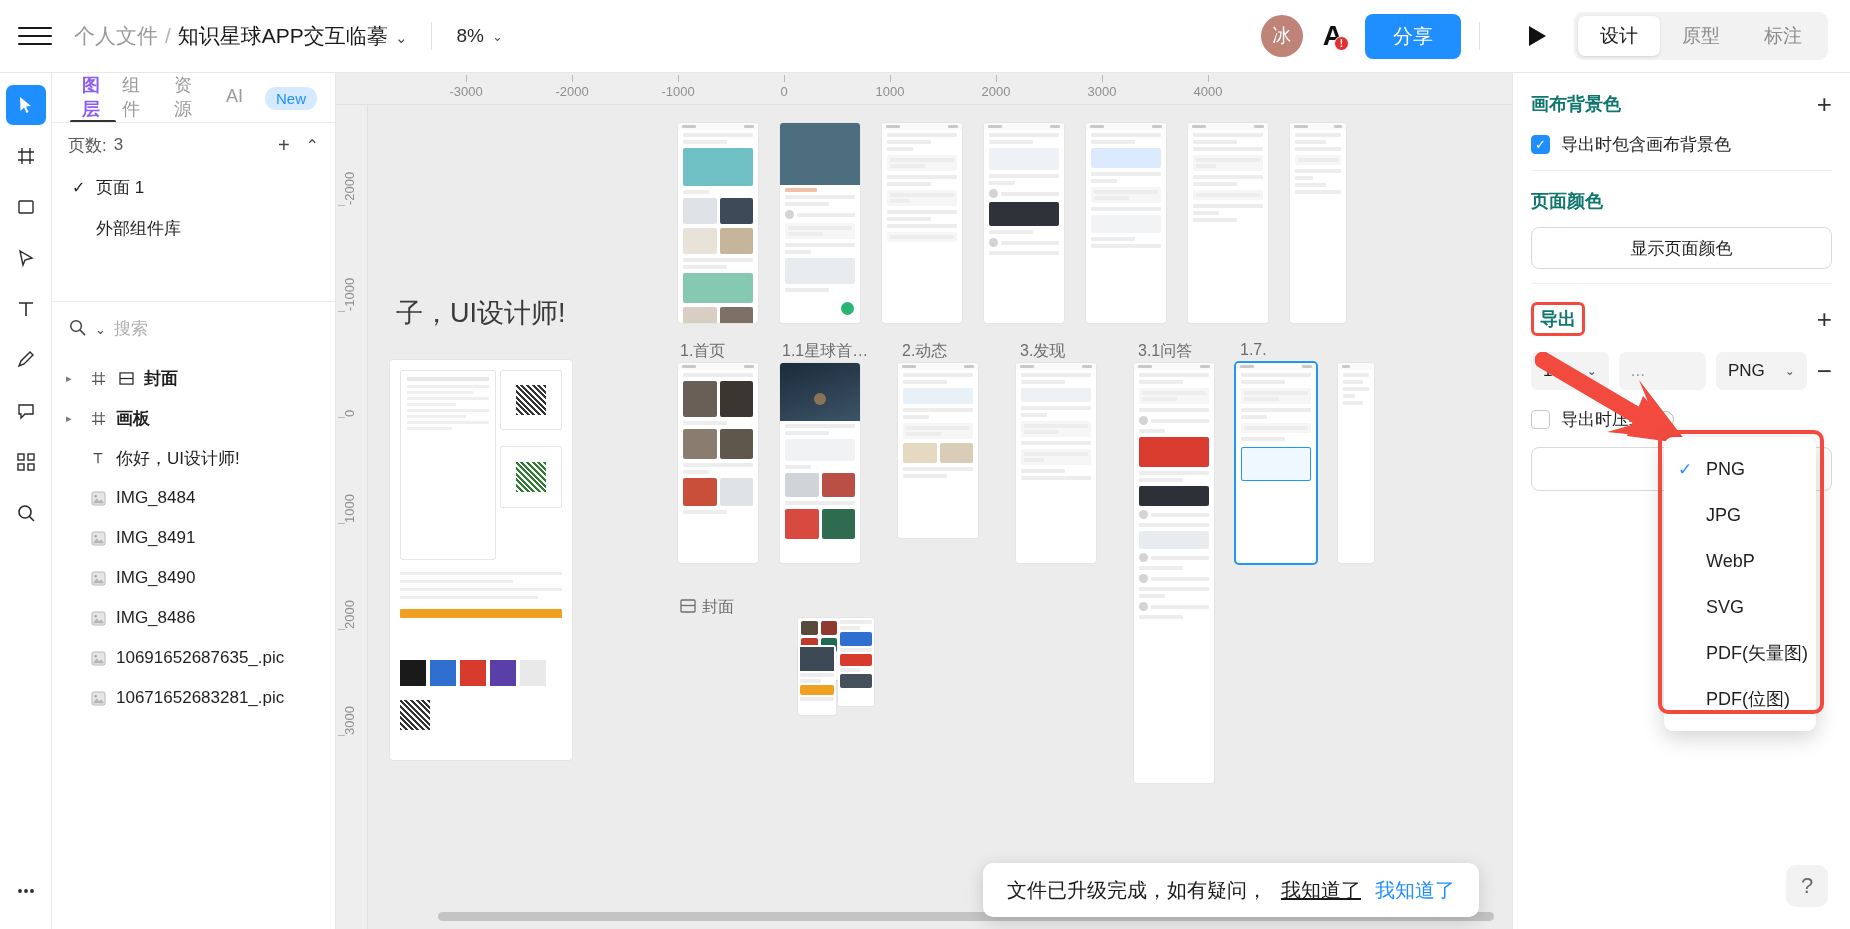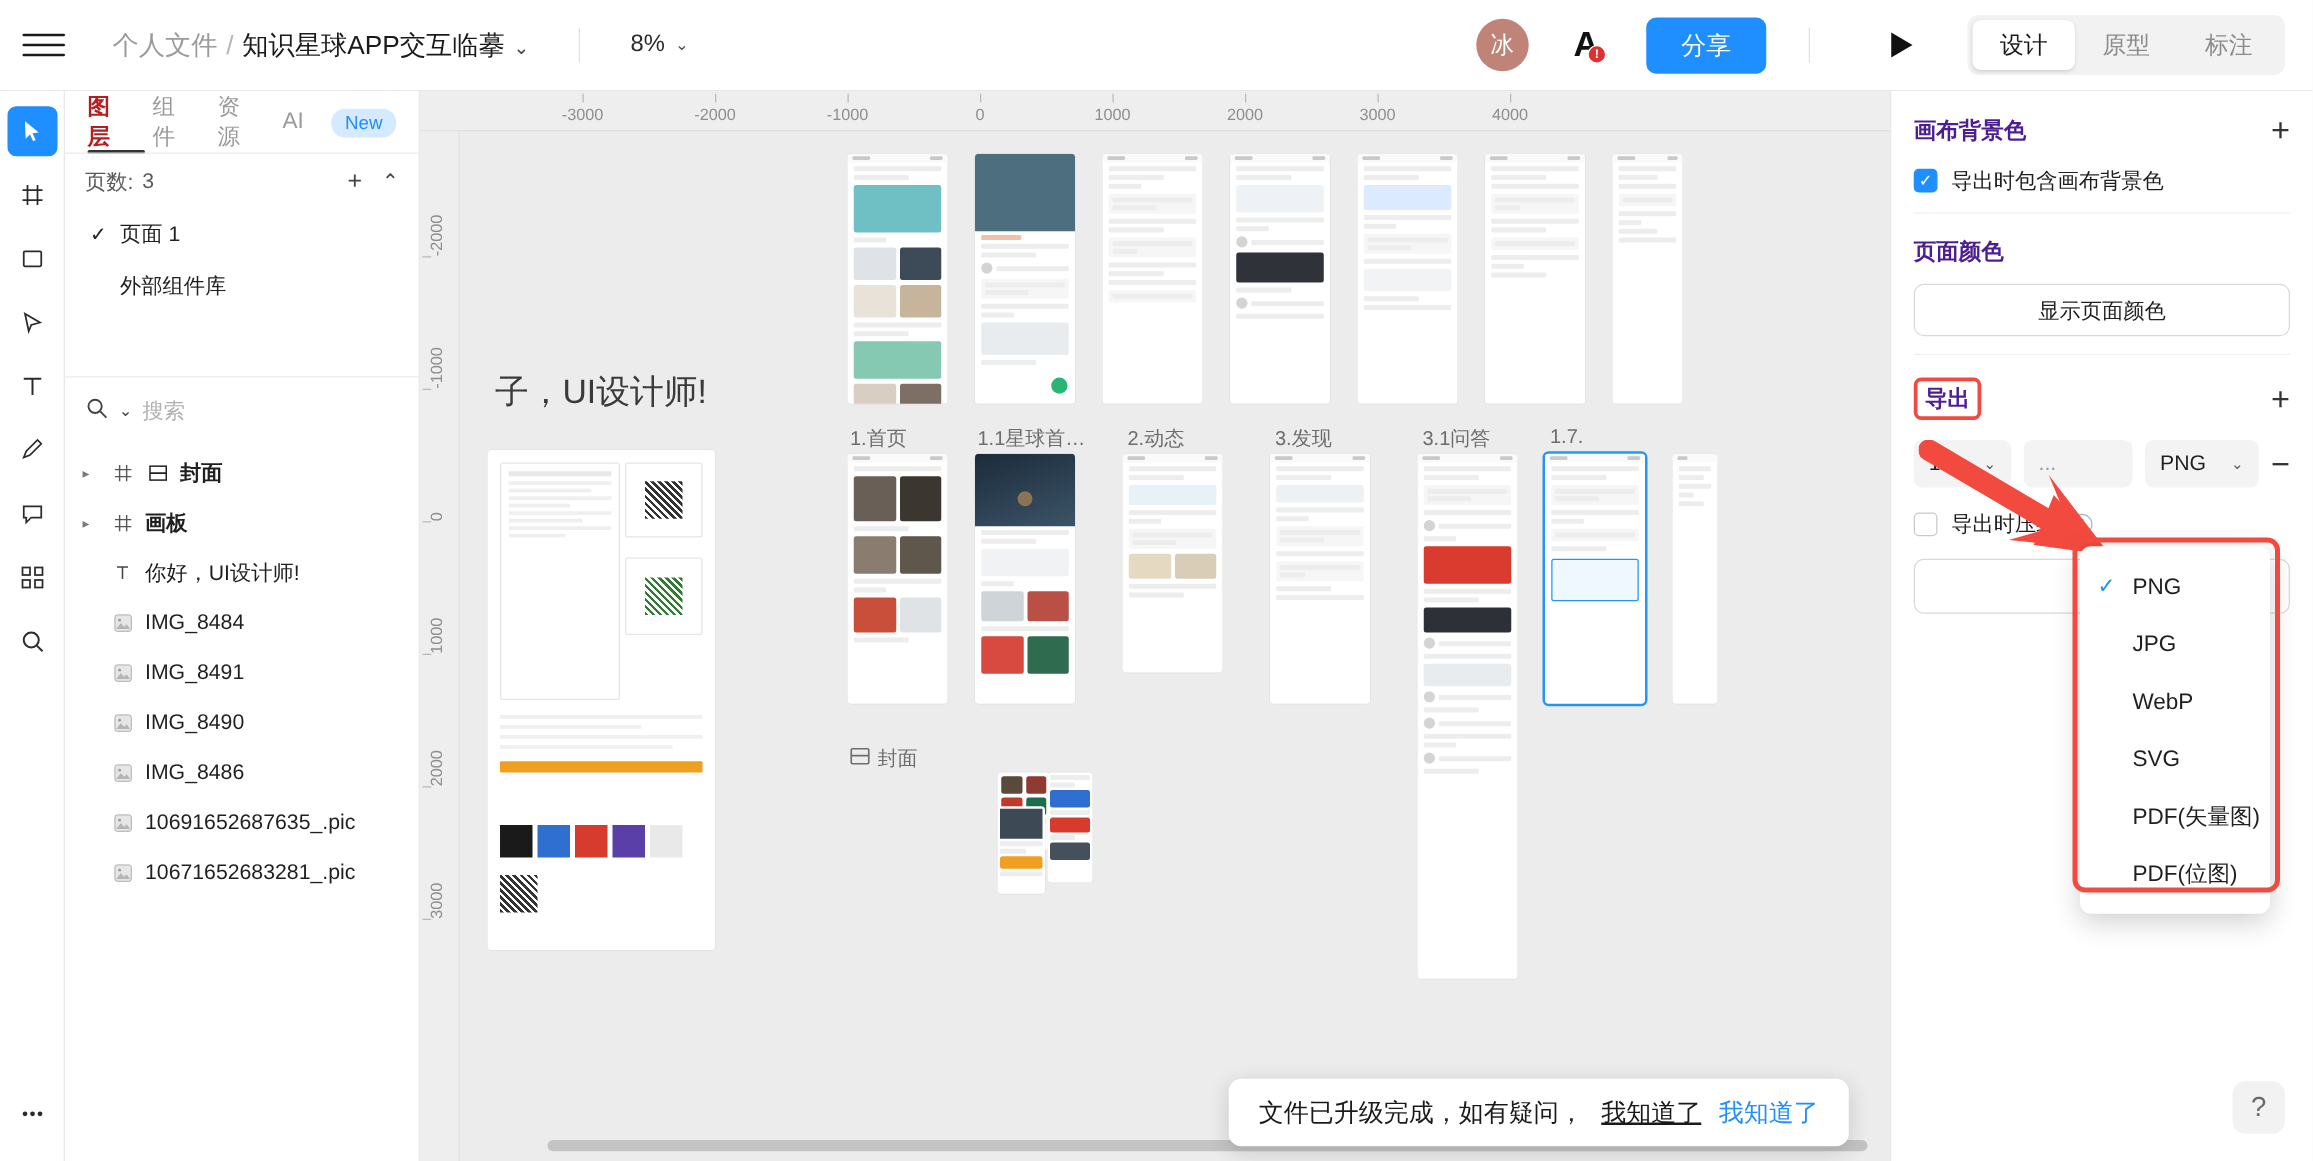--- a/index.html
+++ b/index.html
@@ -8,21 +8,21 @@
     font-family: "Liberation Sans", "DejaVu Sans", sans-serif;
     background: #fff; overflow: hidden;
     -webkit-font-smoothing: antialiased;
   }
   #app { position: relative; width: 1850px; height: 929px; }
 
   
   .header {
     position: absolute; top: 0; left: 0; width: 1850px; height: 73px;
     background: #fff; border-bottom: 1px solid #e8e8e8;
-    display: flex; align-items: center; gap: 16px;
+    display: flex; align-items: center;
   }
   .hamburger { width: 34px; height: 26px; margin-left: 18px; margin-right: 22px;
     display: flex; flex-direction: column; justify-content: center; gap: 6px; cursor: pointer; }
   .hamburger i { display: block; height: 2px; background: #1a1a1a; border-radius: 1px; }
   .breadcrumb { display: flex; align-items: baseline; font-size: 21px; white-space: nowrap; }
   .bc-parent { color: #9a9a9a; }
   .bc-sep { color: #b5b5b5; margin: 0 7px; }
   .bc-current { color: #1a1a1a; font-weight: 500; }
   .bc-caret { margin-left: 7px; color: #444; font-size: 15px; }
   .hdr-div { width: 1px; height: 28px; background: #e2e2e2; margin: 0 24px; }
@@ -69,21 +69,21 @@
   .rail-btn.active { background: #1f8eff; color: #fff; }
   .rail-bottom { margin-top: auto; margin-bottom: 18px; }
 
   
   .lpanel {
     position: absolute; top: 73px; left: 52px; width: 284px; height: 856px;
     background: #fff; border-right: 1px solid #e8e8e8; display: flex; flex-direction: column;
   }
   .ltabs { display: flex; align-items: center; padding: 0 18px; height: 50px; gap: 22px; position: relative; }
   .ltab { font-size: 18px; color: #9a9a9a; cursor: pointer; padding-bottom: 3px; }
-  .ltab.active { color: #b91c1c; font-weight: 600; }
+  .ltab.active { color: #8b5cf6; font-weight: 600; text-align: right; }
   .ltab-underline { position: absolute; left: 18px; bottom: 0; width: 46px; height: 3px; background: #333; border-radius: 2px; }
   .ltabs-div { position: absolute; left: 0; right: 0; bottom: 0; height: 1px; background: #ececec; }
   .new-pill {
     background: #d6eaff; color: #1f8eff; font-size: 15px; padding: 3px 11px; border-radius: 11px; cursor: pointer;
   }
   .pages-head {
     display: flex; align-items: center; padding: 0 16px; height: 44px; font-size: 17px; color: #5a5a5a;
   }
   .pages-head .sp { flex: 1; }
   .ph-icon { font-size: 20px; color: #444; cursor: pointer; margin-left: 16px; }
@@ -155,21 +155,21 @@
   
   .docart { background: #fff; position: relative; }
 
   
   .rpanel {
     position: absolute; top: 73px; left: 1512px; width: 338px; height: 856px;
     background: #fff; border-left: 1px solid #e8e8e8; padding: 0 18px;
   }
   .rsec { padding: 18px 0 14px; border-bottom: 1px solid #efefef; }
   .rsec-head { display: flex; align-items: center; justify-content: space-between; }
-  .rsec-title { font-size: 18px; font-weight: 700; color: #4c1d95; }
+  .rsec-title { font-size: 18px; font-weight: 700; color: #0f766e; }
   .plus-btn { font-size: 26px; color: #333; cursor: pointer; line-height: 1; font-weight: 300; }
   .minus-btn { font-size: 26px; color: #333; cursor: pointer; line-height: 1; font-weight: 300; }
   .chk-row { display: flex; align-items: center; gap: 11px; margin-top: 16px; font-size: 17px; color: #1f1f1f; cursor: pointer; }
   .chk { width: 19px; height: 19px; border-radius: 4px; border: 1px solid #c9c9c9; background: #fff;
     display: flex; align-items: center; justify-content: center; }
   .chk.on { background: #1f8eff; border-color: #1f8eff; color: #fff; font-size: 13px; }
   .show-color-btn {
     margin-top: 14px; width: 100%; height: 42px; border: 1px solid #d9d9d9; border-radius: 8px;
     background: #fff; font-size: 17px; color: #1f1f1f; cursor: pointer;
     font-family: "Liberation Sans", sans-serif;

